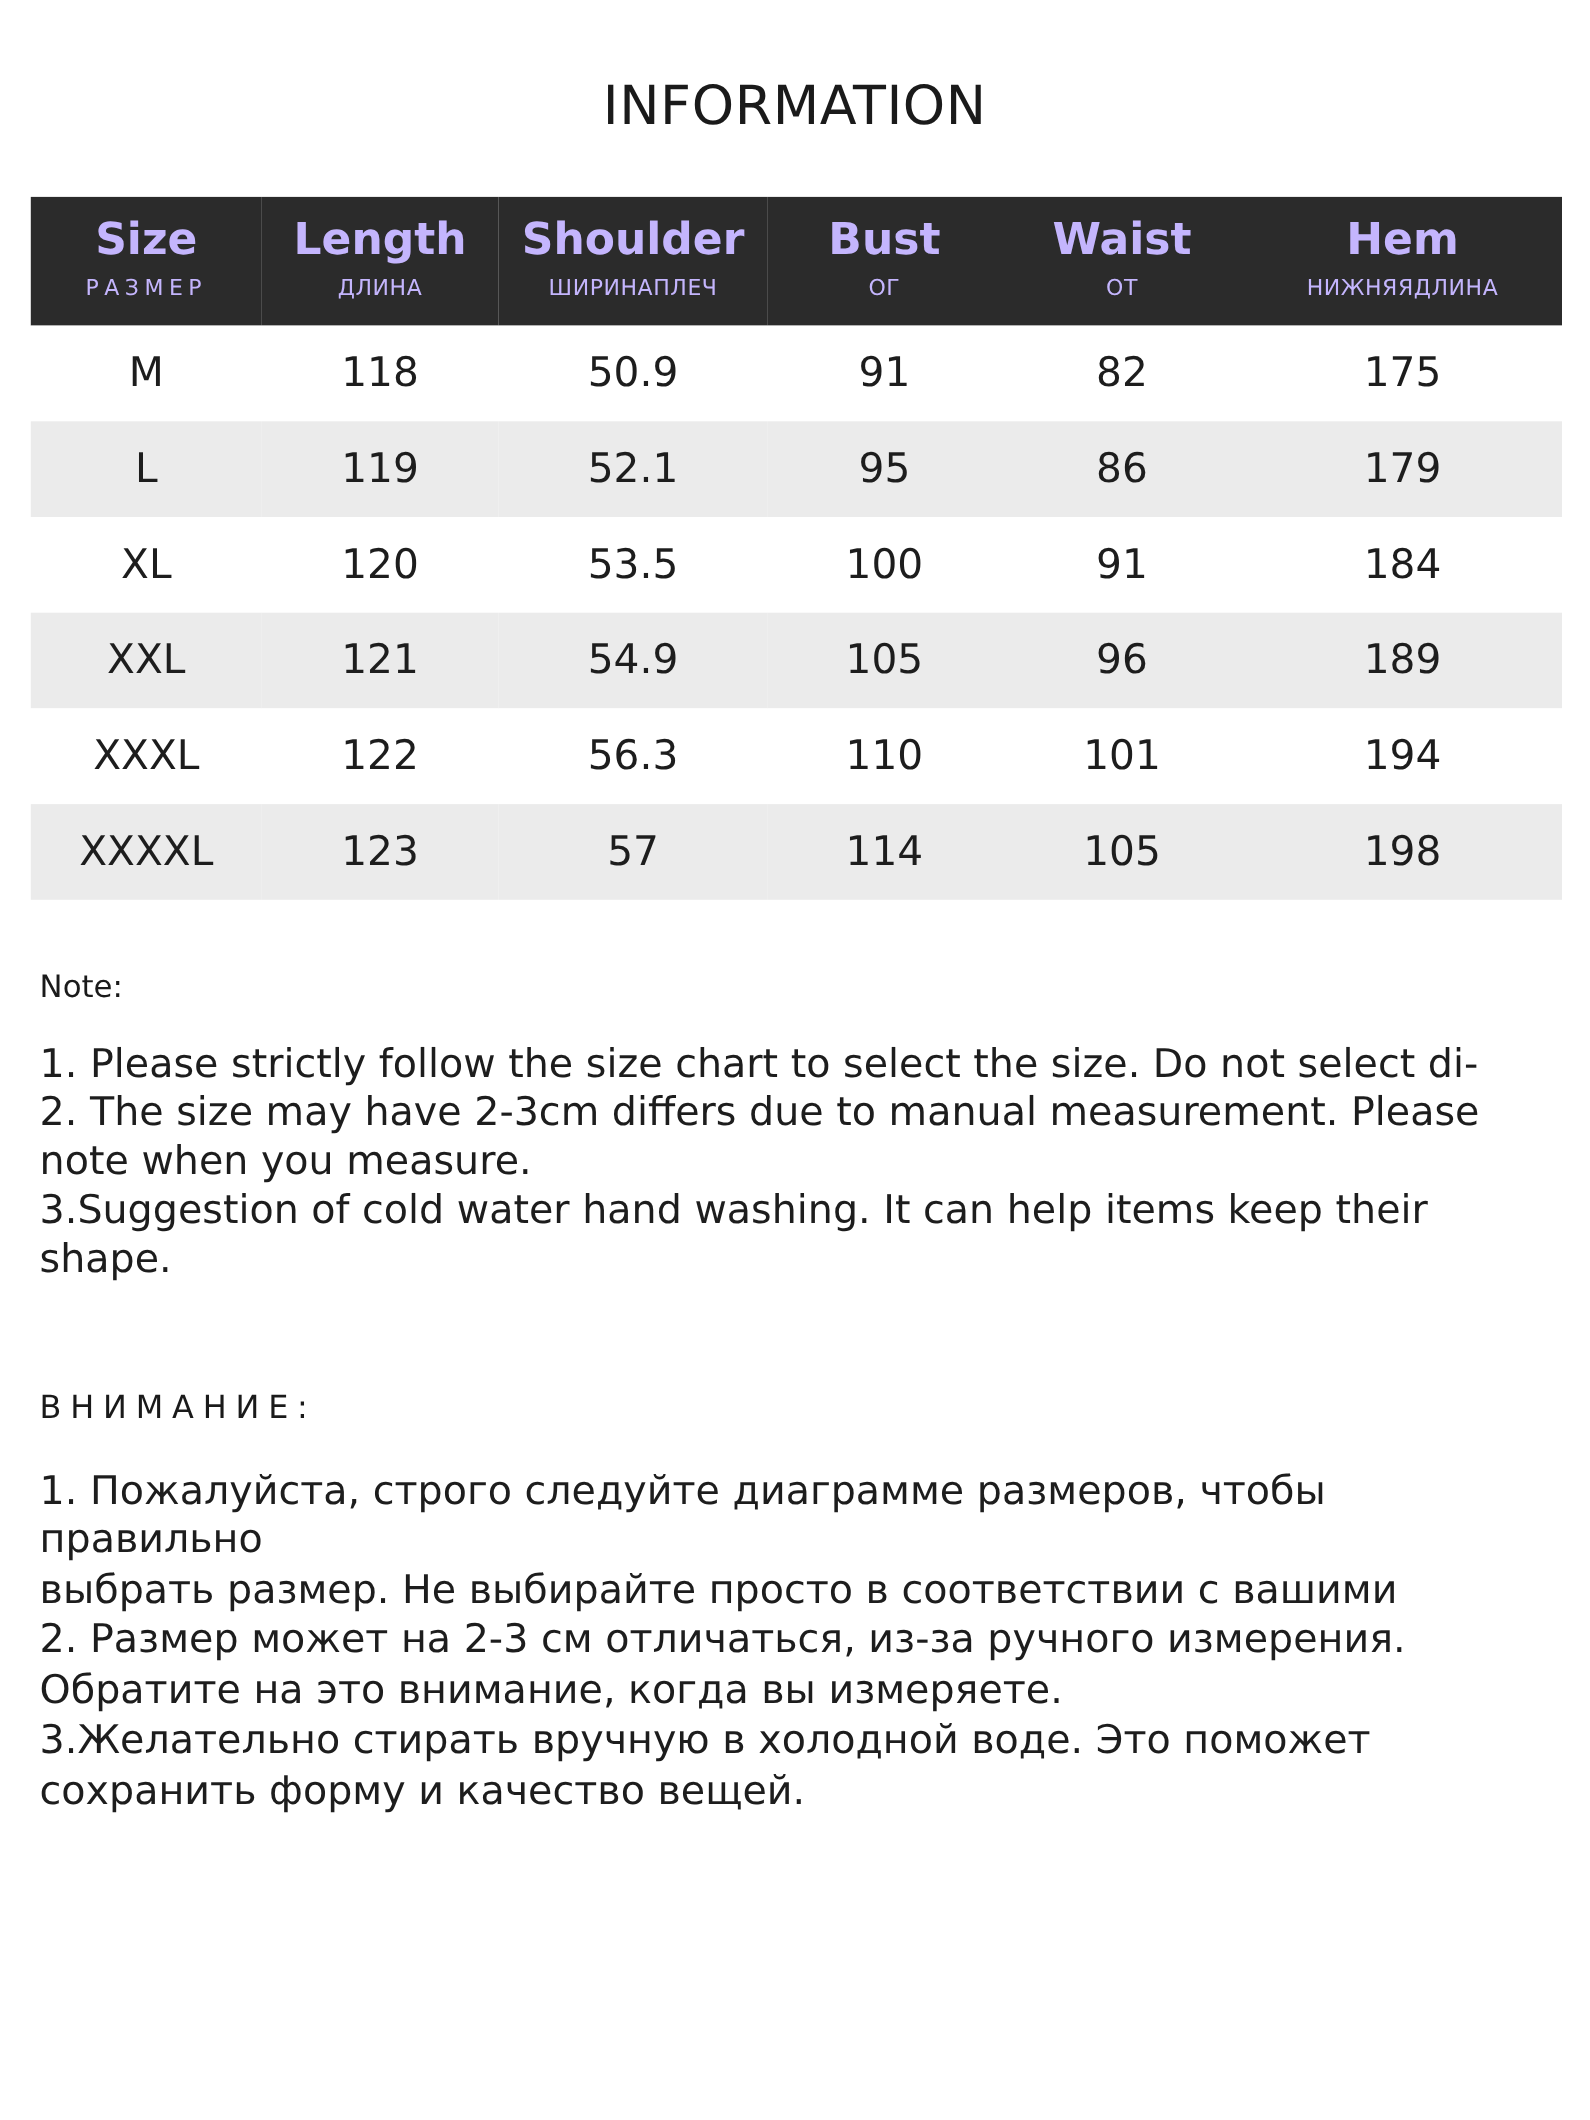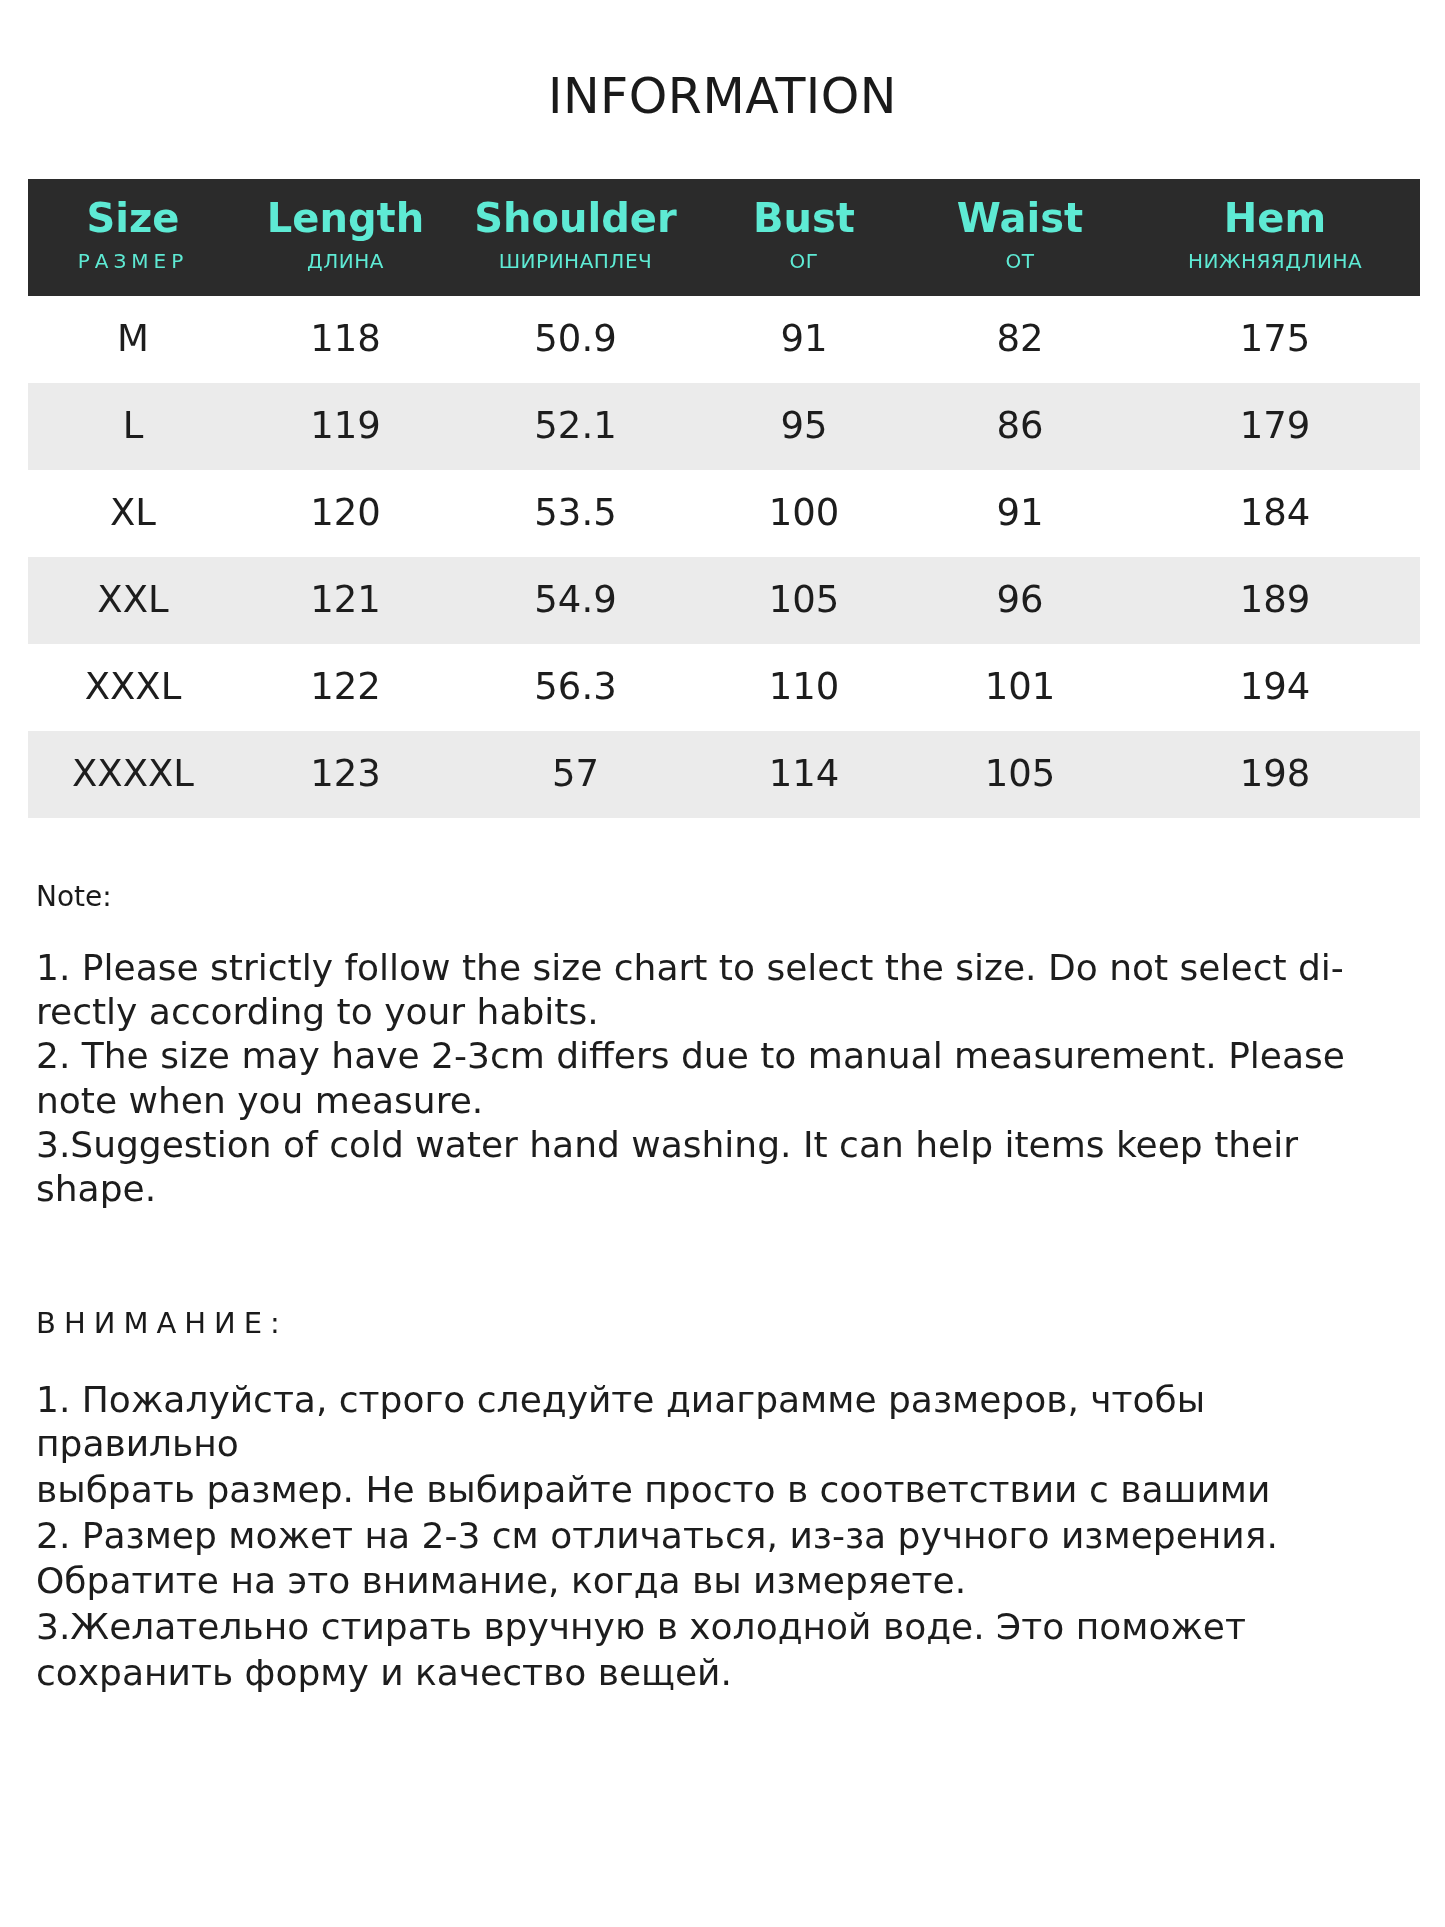--- a/index.html
+++ b/index.html
@@ -33,21 +33,21 @@
   }
 
   table.size-table {
     width: 1392px;
     margin: 54px auto 0 auto;
     border-collapse: collapse;
     table-layout: fixed;
   }
   table.size-table thead tr {
     background: #2b2b2b;
-    color: #5eead4;
+    color: #c4b5fd;
   }
   table.size-table thead th {
     padding: 18px 0 20px 0;
     text-align: center;
     font-weight: normal;
     vertical-align: middle;
   }
   .th-en {
     display: block;
     font-size: 40px;
@@ -203,21 +203,20 @@
         <td>114</td>
         <td>105</td>
         <td>198</td>
       </tr>
     </tbody>
   </table>
 
   <div class="note-head">Note:</div>
   <div class="note-body">
     <p>1. Please strictly follow the size chart  to select the size. Do not select di-</p>
-    <p>rectly according to your habits.</p>
     <p>2. The size may have 2-3cm differs due to manual measurement. Please</p>
     <p>note when you measure.</p>
     <p>3.Suggestion of cold water hand washing. It can help items keep their</p>
     <p>shape.</p>
   </div>
 
   <div class="note-head attention">ВНИМАНИЕ:</div>
   <div class="note-body ru">
     <p>1. Пожалуйста, строго следуйте диаграмме размеров, чтобы правильно</p>
     <p>выбрать размер. Не выбирайте просто в соответствии с вашими</p>

